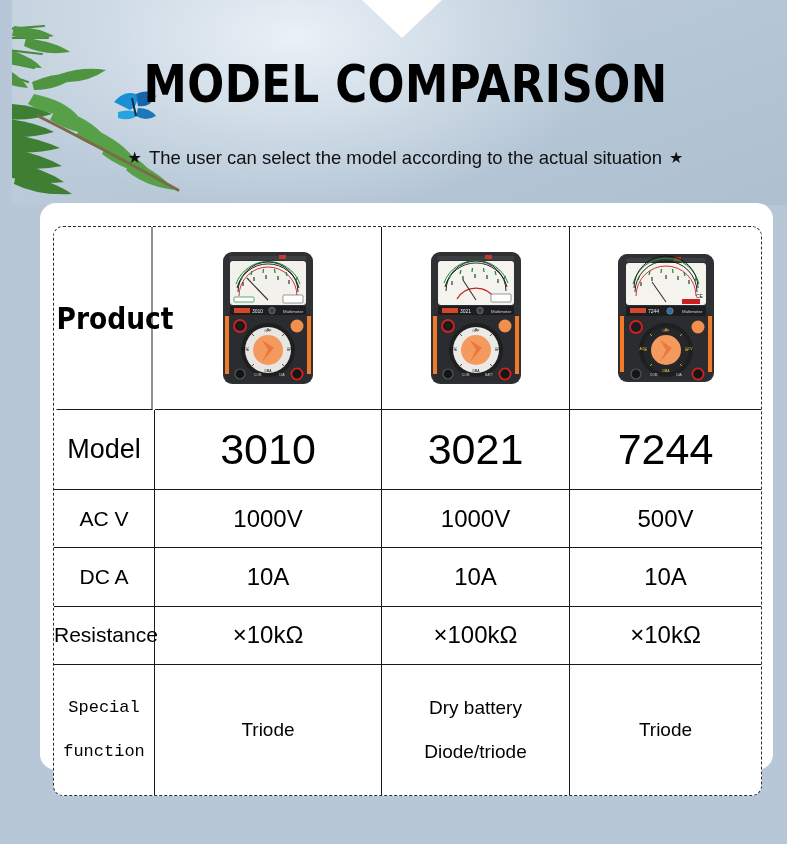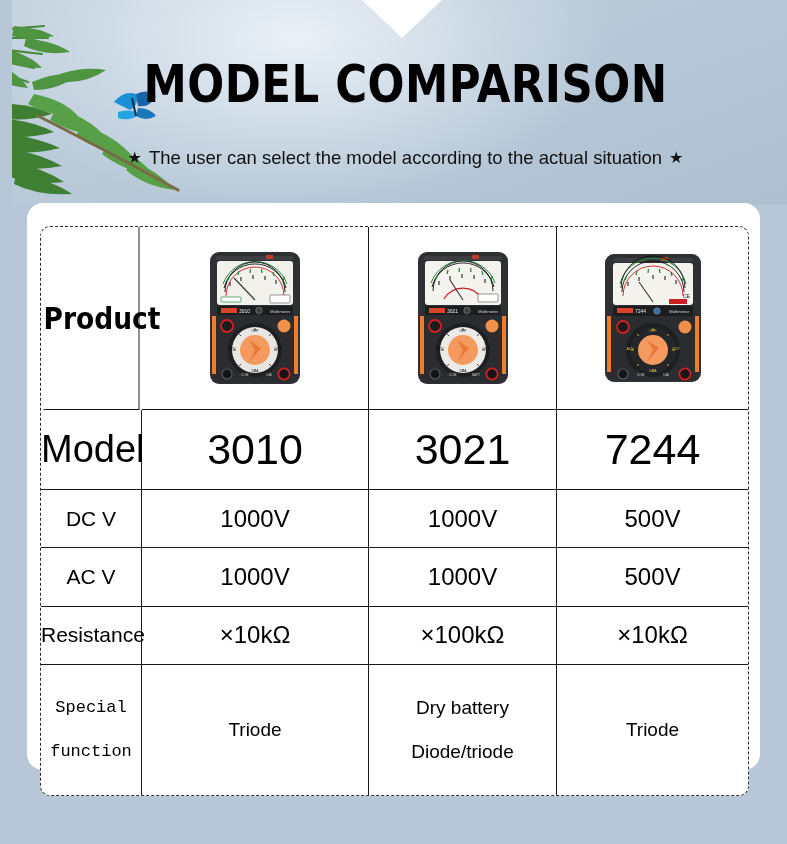--- a/index.html
+++ b/index.html
@@ -66,21 +66,21 @@
     font-size: 18.5px;
     color: #111111;
     white-space: nowrap;
   }
   #subtitle .star { font-size: 16px; vertical-align: 1px; }
   #subtitle .sub-text { padding: 0 7px; }
 
   
   #card {
     position: absolute;
-    left: 27px; top: 203px;
+    left: 40px; top: 203px;
     width: 733px; height: 567px;
     background: #ffffff;
     border-radius: 16px;
   }
 
   
   #spec-table {
     position: absolute;
     left: 13px; top: 23px;
     width: 707px; height: 570px;
@@ -113,21 +113,21 @@
   .row-model  td { height: 73px; }
   .row-spec   td { height: 53px; }
   .row-func   td { height: 118px; }
 
   .label-product {
     font-family: "DejaVu Sans Condensed", "Liberation Sans Narrow", "Liberation Sans", sans-serif;
     font-weight: 900;
     font-size: 31px;
     transform: scaleX(0.95);
   }
-  .label-model { font-size: 38px; }
+  .label-model { font-size: 27px; }
   .val-model   { font-size: 43px; }
   .label-spec  { font-size: 21px; }
   .val-spec    { font-size: 24px; }
   .label-func  { font-size: 17px; line-height: 2.6; font-family: Liberation Mono, monospace; }
   .val-func    { font-size: 19px; line-height: 2.3; }
 
   
   .meter-wrap {
     display: flex;
     align-items: center;
@@ -428,34 +428,34 @@
         </td>
       </tr>
 
       <tr class="row-model">
         <td class="label-model">Model</td>
         <td class="val-model">3010</td>
         <td class="val-model">3021</td>
         <td class="val-model">7244</td>
       </tr>
 
-      <tr class="row-spec">
-        <td class="label-spec">DC V</td>
-        <td class="val-spec">1000V</td>
-        <td class="val-spec">1000V</td>
-        <td class="val-spec">500V</td>
-      </tr>
 
       <tr class="row-spec">
         <td class="label-spec">AC V</td>
         <td class="val-spec">1000V</td>
         <td class="val-spec">1000V</td>
         <td class="val-spec">500V</td>
       </tr>
 
+      <tr class="row-spec">
+        <td class="label-spec">DC A</td>
+        <td class="val-spec">10A</td>
+        <td class="val-spec">10A</td>
+        <td class="val-spec">10A</td>
+      </tr>
 
       <tr class="row-spec">
         <td class="label-spec">Resistance</td>
         <td class="val-spec">×10kΩ</td>
         <td class="val-spec">×100kΩ</td>
         <td class="val-spec">×10kΩ</td>
       </tr>
 
       <tr class="row-func">
         <td class="label-func">

